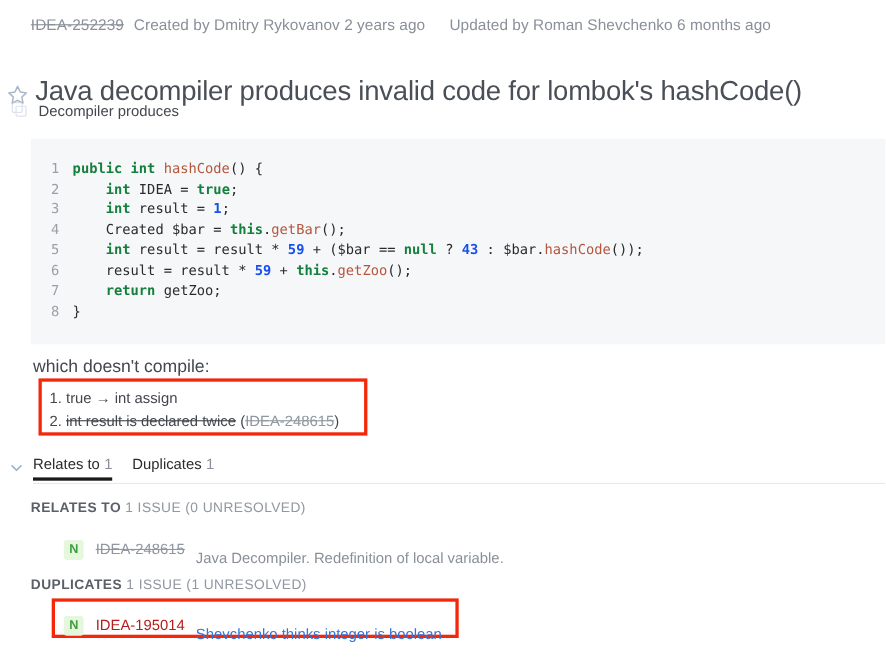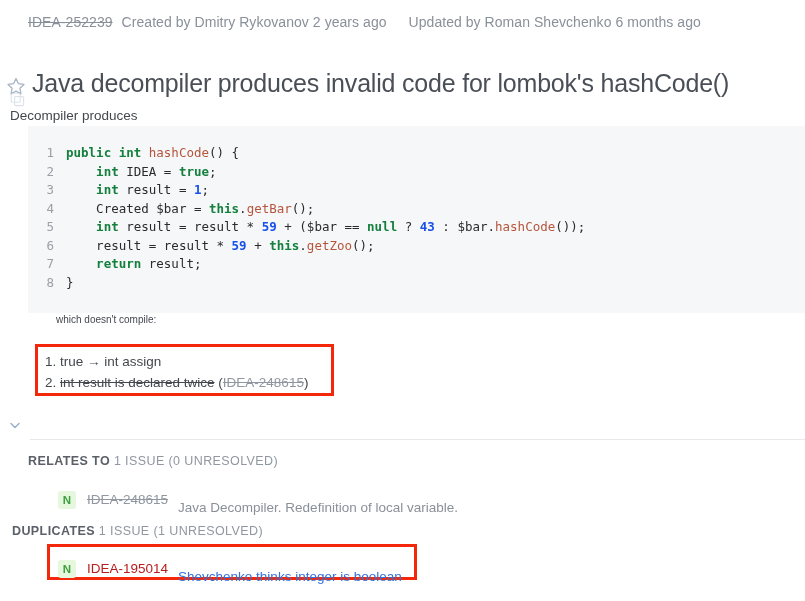--- a/index.html
+++ b/index.html
@@ -60,22 +60,21 @@
     font-weight: 400;
     letter-spacing: -0.2px;
   }
 
   
   .desc-row {
     position: absolute;
     left: 10px;
     top: 92px;
     display: flex;
-    align-items: flex-start;
-    flex-direction: column;
+    align-items: flex-end;
   }
   .copy-icon {
     width: 16px;
     height: 16px;
     flex: 0 0 16px;
     margin-right: 9px;
     opacity: 0.55;
   }
   .desc-text {
     font-size: 13.5px;
@@ -115,24 +114,23 @@
   }
   .kw   { color: #15803d; font-weight: bold; text-align: right; }
   .meth { color: #b5553c; }
   .num  { color: #1750eb; font-weight: bold; }
   .plain{ color: #2b2b2b; }
 
   
   .compile-note {
     position: absolute;
     left: 30px;
-    top: 314px;
-    font-size: 10px;
+    top: 325px;
+    font-size: 16px;
     color: #43474e;
-    margin-left: 26px;
   }
 
   
   .redbox {
     position: absolute;
     border: 3px solid #f4270b;
     box-sizing: border-box;
     background: transparent;
   }
   #redbox-list {
@@ -221,21 +219,21 @@
     position: absolute;
     font-size: 12.5px;
     letter-spacing: 0.4px;
     color: #9097a0;
   }
   .section-head b {
     color: #5b6068;
     font-weight: bold;
   }
   #head-relates { left: 28px; top: 454px; }
-  #head-dup     { left: 12px; top: 524px; }
+  #head-dup     { left: 28px; top: 524px; }
 
   .issue-row {
     position: absolute;
     display: flex;
     align-items: center;
     font-size: 13.5px;
     white-space: nowrap;
   }
   #issue-relates { left: 58px; top: 484px; }
   #issue-dup     { left: 58px; top: 553px; }
@@ -297,39 +295,43 @@
   <span class="desc-text">Decompiler produces</span>
 </div>
 
 <div class="code-block" id="code-block">
     <div class="code-line"><span class="ln">1</span><span class="code-text"><span class="kw">public</span><span class="plain"> </span><span class="kw">int</span><span class="plain"> </span><span class="meth">hashCode</span><span class="plain">() {</span></span></div>
     <div class="code-line"><span class="ln">2</span><span class="code-text"><span class="plain">    </span><span class="kw">int</span><span class="plain"> IDEA = </span><span class="kw">true</span><span class="plain">;</span></span></div>
     <div class="code-line"><span class="ln">3</span><span class="code-text"><span class="plain">    </span><span class="kw">int</span><span class="plain"> result = </span><span class="num">1</span><span class="plain">;</span></span></div>
     <div class="code-line"><span class="ln">4</span><span class="code-text"><span class="plain">    Created $bar = </span><span class="kw">this</span><span class="plain">.</span><span class="meth">getBar</span><span class="plain">();</span></span></div>
     <div class="code-line"><span class="ln">5</span><span class="code-text"><span class="plain">    </span><span class="kw">int</span><span class="plain"> result = result * </span><span class="num">59</span><span class="plain"> + ($bar == </span><span class="kw">null</span><span class="plain"> ? </span><span class="num">43</span><span class="plain"> : $bar.</span><span class="meth">hashCode</span><span class="plain">());</span></span></div>
     <div class="code-line"><span class="ln">6</span><span class="code-text"><span class="plain">    result = result * </span><span class="num">59</span><span class="plain"> + </span><span class="kw">this</span><span class="plain">.</span><span class="meth">getZoo</span><span class="plain">();</span></span></div>
-    <div class="code-line"><span class="ln">7</span><span class="code-text"><span class="plain">    </span><span class="kw">return</span><span class="plain"> result;</span></span></div>
+    <div class="code-line"><span class="ln">7</span><span class="code-text"><span class="plain">    </span><span class="kw">return</span><span class="plain"> getZoo;</span></span></div>
     <div class="code-line"><span class="ln">8</span><span class="code-text"><span class="plain">}</span></span></div>
   </div>
 
 <div class="compile-note">which doesn't compile:</div>
 
 <div class="redbox" id="redbox-list"></div>
 
 <div class="compile-list">
   <div>1. true → int assign</div>
   <div><span>2. </span><span class="strike">int result is declared twice</span><span> (</span><span class="grey-strike">IDEA-248615</span><span>)</span></div>
 </div>
 
 <div class="tabs-wrap">
   <span class="chevron-icon">
     <svg viewBox="0 0 14 14" width="14" height="14" fill="none" stroke="#9bb0cc" stroke-width="1.5" stroke-linecap="round" stroke-linejoin="round">
       <polyline points="3,5.5 7,9.5 11,5.5"></polyline>
     </svg>
   </span>
+  <div class="tabs" id="tabs-container">
+      <div class="tab active"><span>Relates to</span><span class="count">1</span></div>
+      <div class="tab"><span>Duplicates</span><span class="count">1</span></div>
+    </div>
   <div class="tabs-underline"></div>
 </div>
 
 <div class="section-head" id="head-relates">
   <b>RELATES TO</b><span> 1 ISSUE (0 UNRESOLVED)</span>
 </div>
 
 <div class="issue-row" id="issue-relates">
   <span class="n-badge">N</span>
   <span class="issue-key resolved">IDEA-248615</span>

